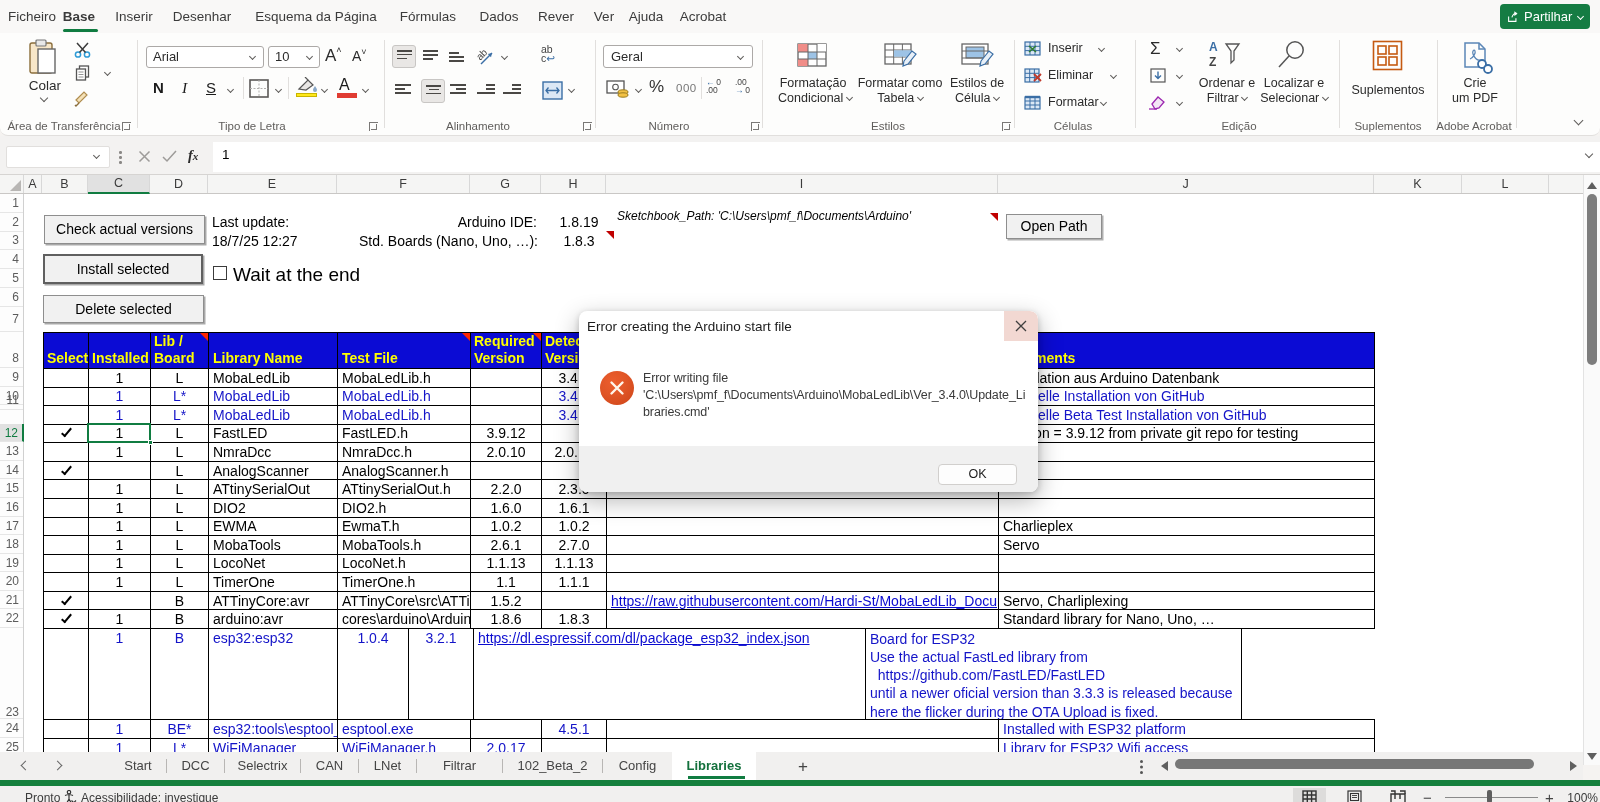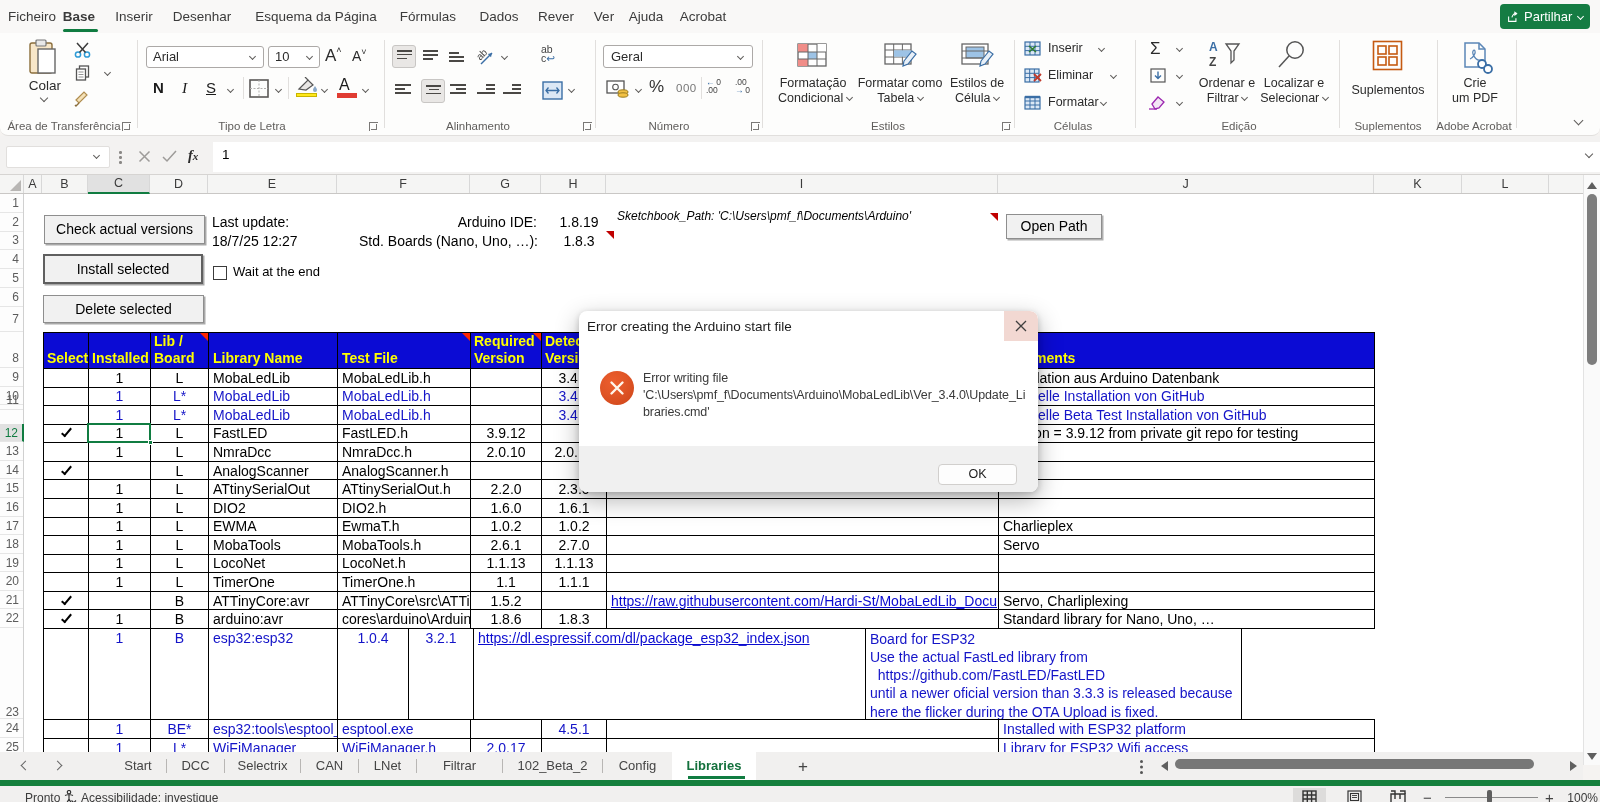--- a/index.html
+++ b/index.html
@@ -385,21 +385,21 @@
     <div class="rh" style="top:415.4px;height:18.57px;line-height:18px;">22</div>
     <div class="rh" style="top:434px;height:91px;line-height:168px;">23</div>
     <div class="rh" style="top:525px;height:19px;line-height:18px;">24</div>
     <div class="rh" style="top:544px;height:19px;line-height:18px;">25</div>
   </div>
   <div id="sheet">
     <div class="xbtn" style="left:20px;top:21px;width:161px;height:29px;line-height:27px;">Check actual versions</div>
     <div class="xbtn" style="left:19px;top:60px;width:160px;height:30px;line-height:27px;border:2px solid #606060;">Install selected</div>
     <div class="xbtn" style="left:19px;top:101px;width:161px;height:28px;line-height:26px;">Delete selected</div>
     <div class="abs" style="left:189px;top:72px;width:14px;height:14px;border:1.6px solid #3b3b3b;background:#fff;"></div>
-    <div class="abs" style="left:209px;top:70px;font-size:13px;color:#000;">Wait at the end</div>
+    <div class="abs" style="left:209px;top:70px;font-size:19px;color:#000;">Wait at the end</div>
     <div class="abs" style="left:188px;top:19px;height:19px;line-height:19px;font-size:14px;">Last update:</div>
     <div class="abs" style="left:188px;top:38px;height:19px;line-height:19px;font-size:14px;">18/7/25 12:27</div>
     <div class="abs" style="left:313px;top:19px;width:200px;height:19px;line-height:19px;font-size:14px;text-align:right;">Arduino IDE:</div>
     <div class="abs" style="left:525px;top:19px;width:60px;height:19px;line-height:19px;font-size:14px;text-align:center;">1.8.19</div>
     <div class="abs" style="left:214px;top:38px;width:300px;height:19px;line-height:19px;font-size:14px;text-align:right;">Std. Boards (Nano, Uno, …):</div>
     <div class="abs" style="left:525px;top:38px;width:60px;height:19px;line-height:19px;font-size:14px;text-align:center;">1.8.3</div>
     <div class="abs" style="left:593px;top:13px;height:19px;line-height:19px;font-size:12px;font-style:italic;">Sketchbook_Path: 'C:\Users\pmf_f\Documents\Arduino'</div>
     <div class="abs" style="left:582px;top:37px;width:0;height:0;border-left:8px solid transparent;border-top:8px solid #c00000;"></div>
     <div class="abs" style="left:966px;top:19px;width:0;height:0;border-left:8px solid transparent;border-top:8px solid #c00000;"></div>
     <div class="xbtn" style="left:982px;top:20px;width:96px;height:25px;line-height:23px;box-shadow:1.5px 1.5px 0 #b0b0b0;">Open Path</div>

